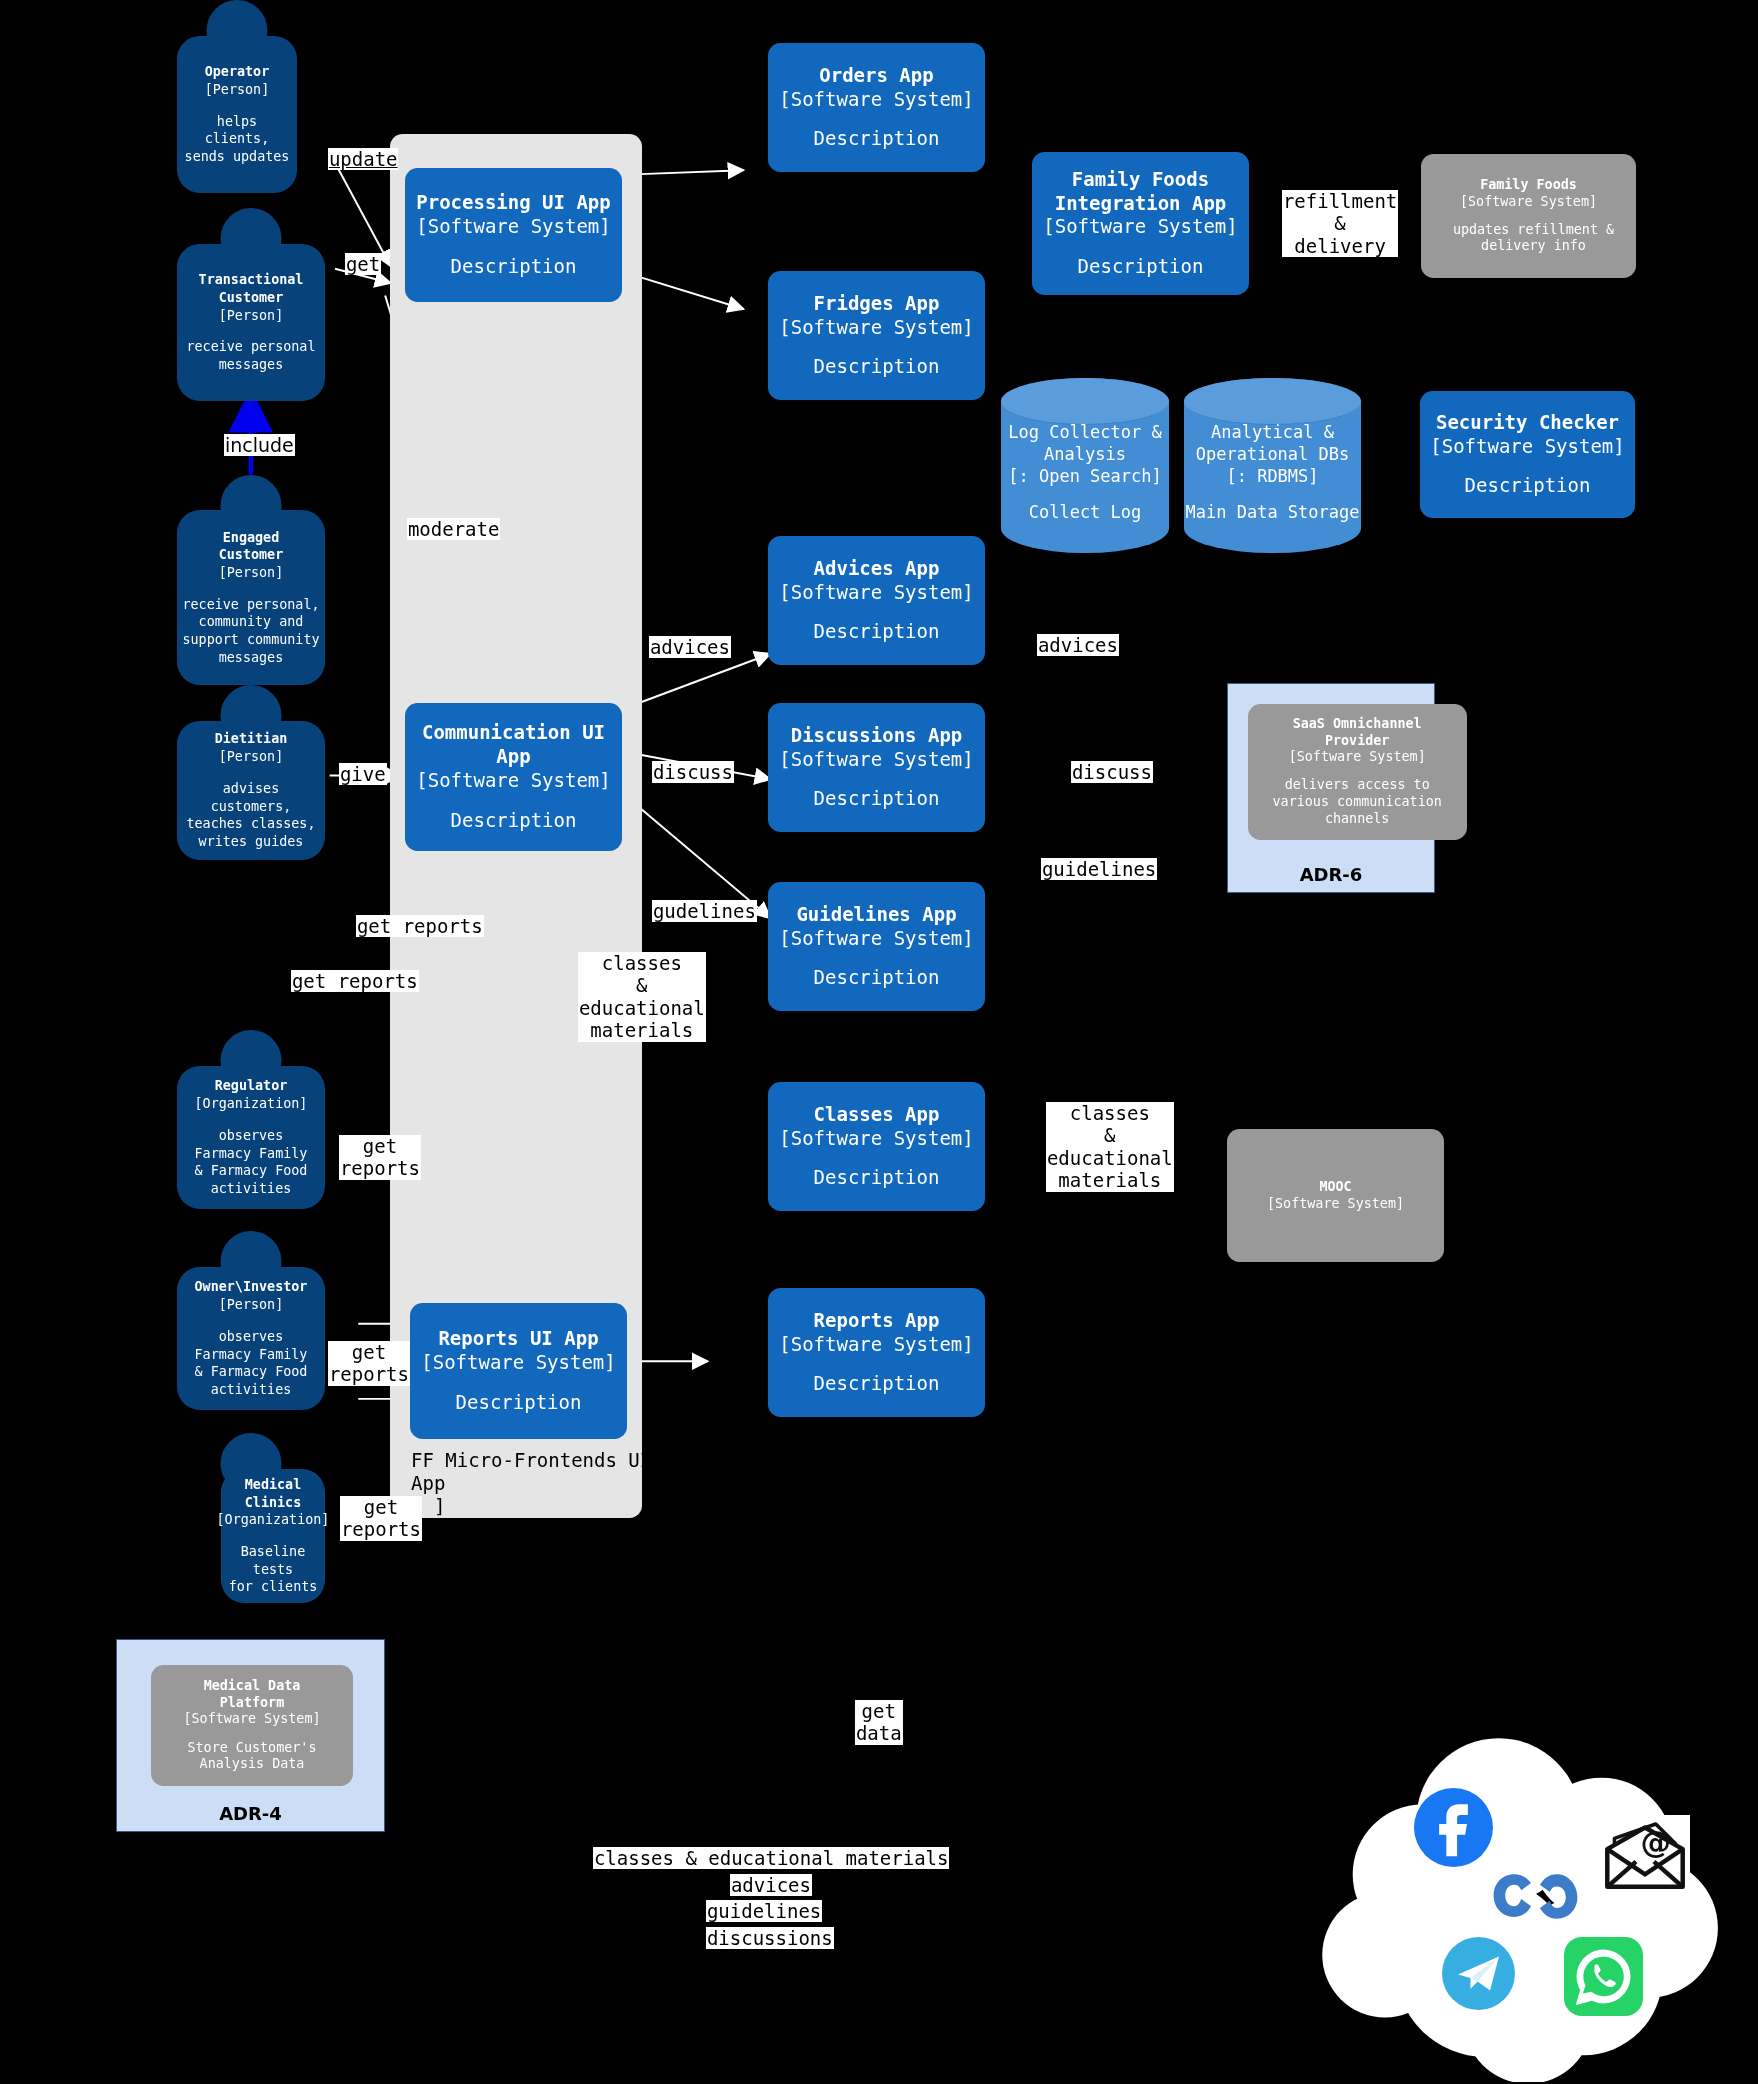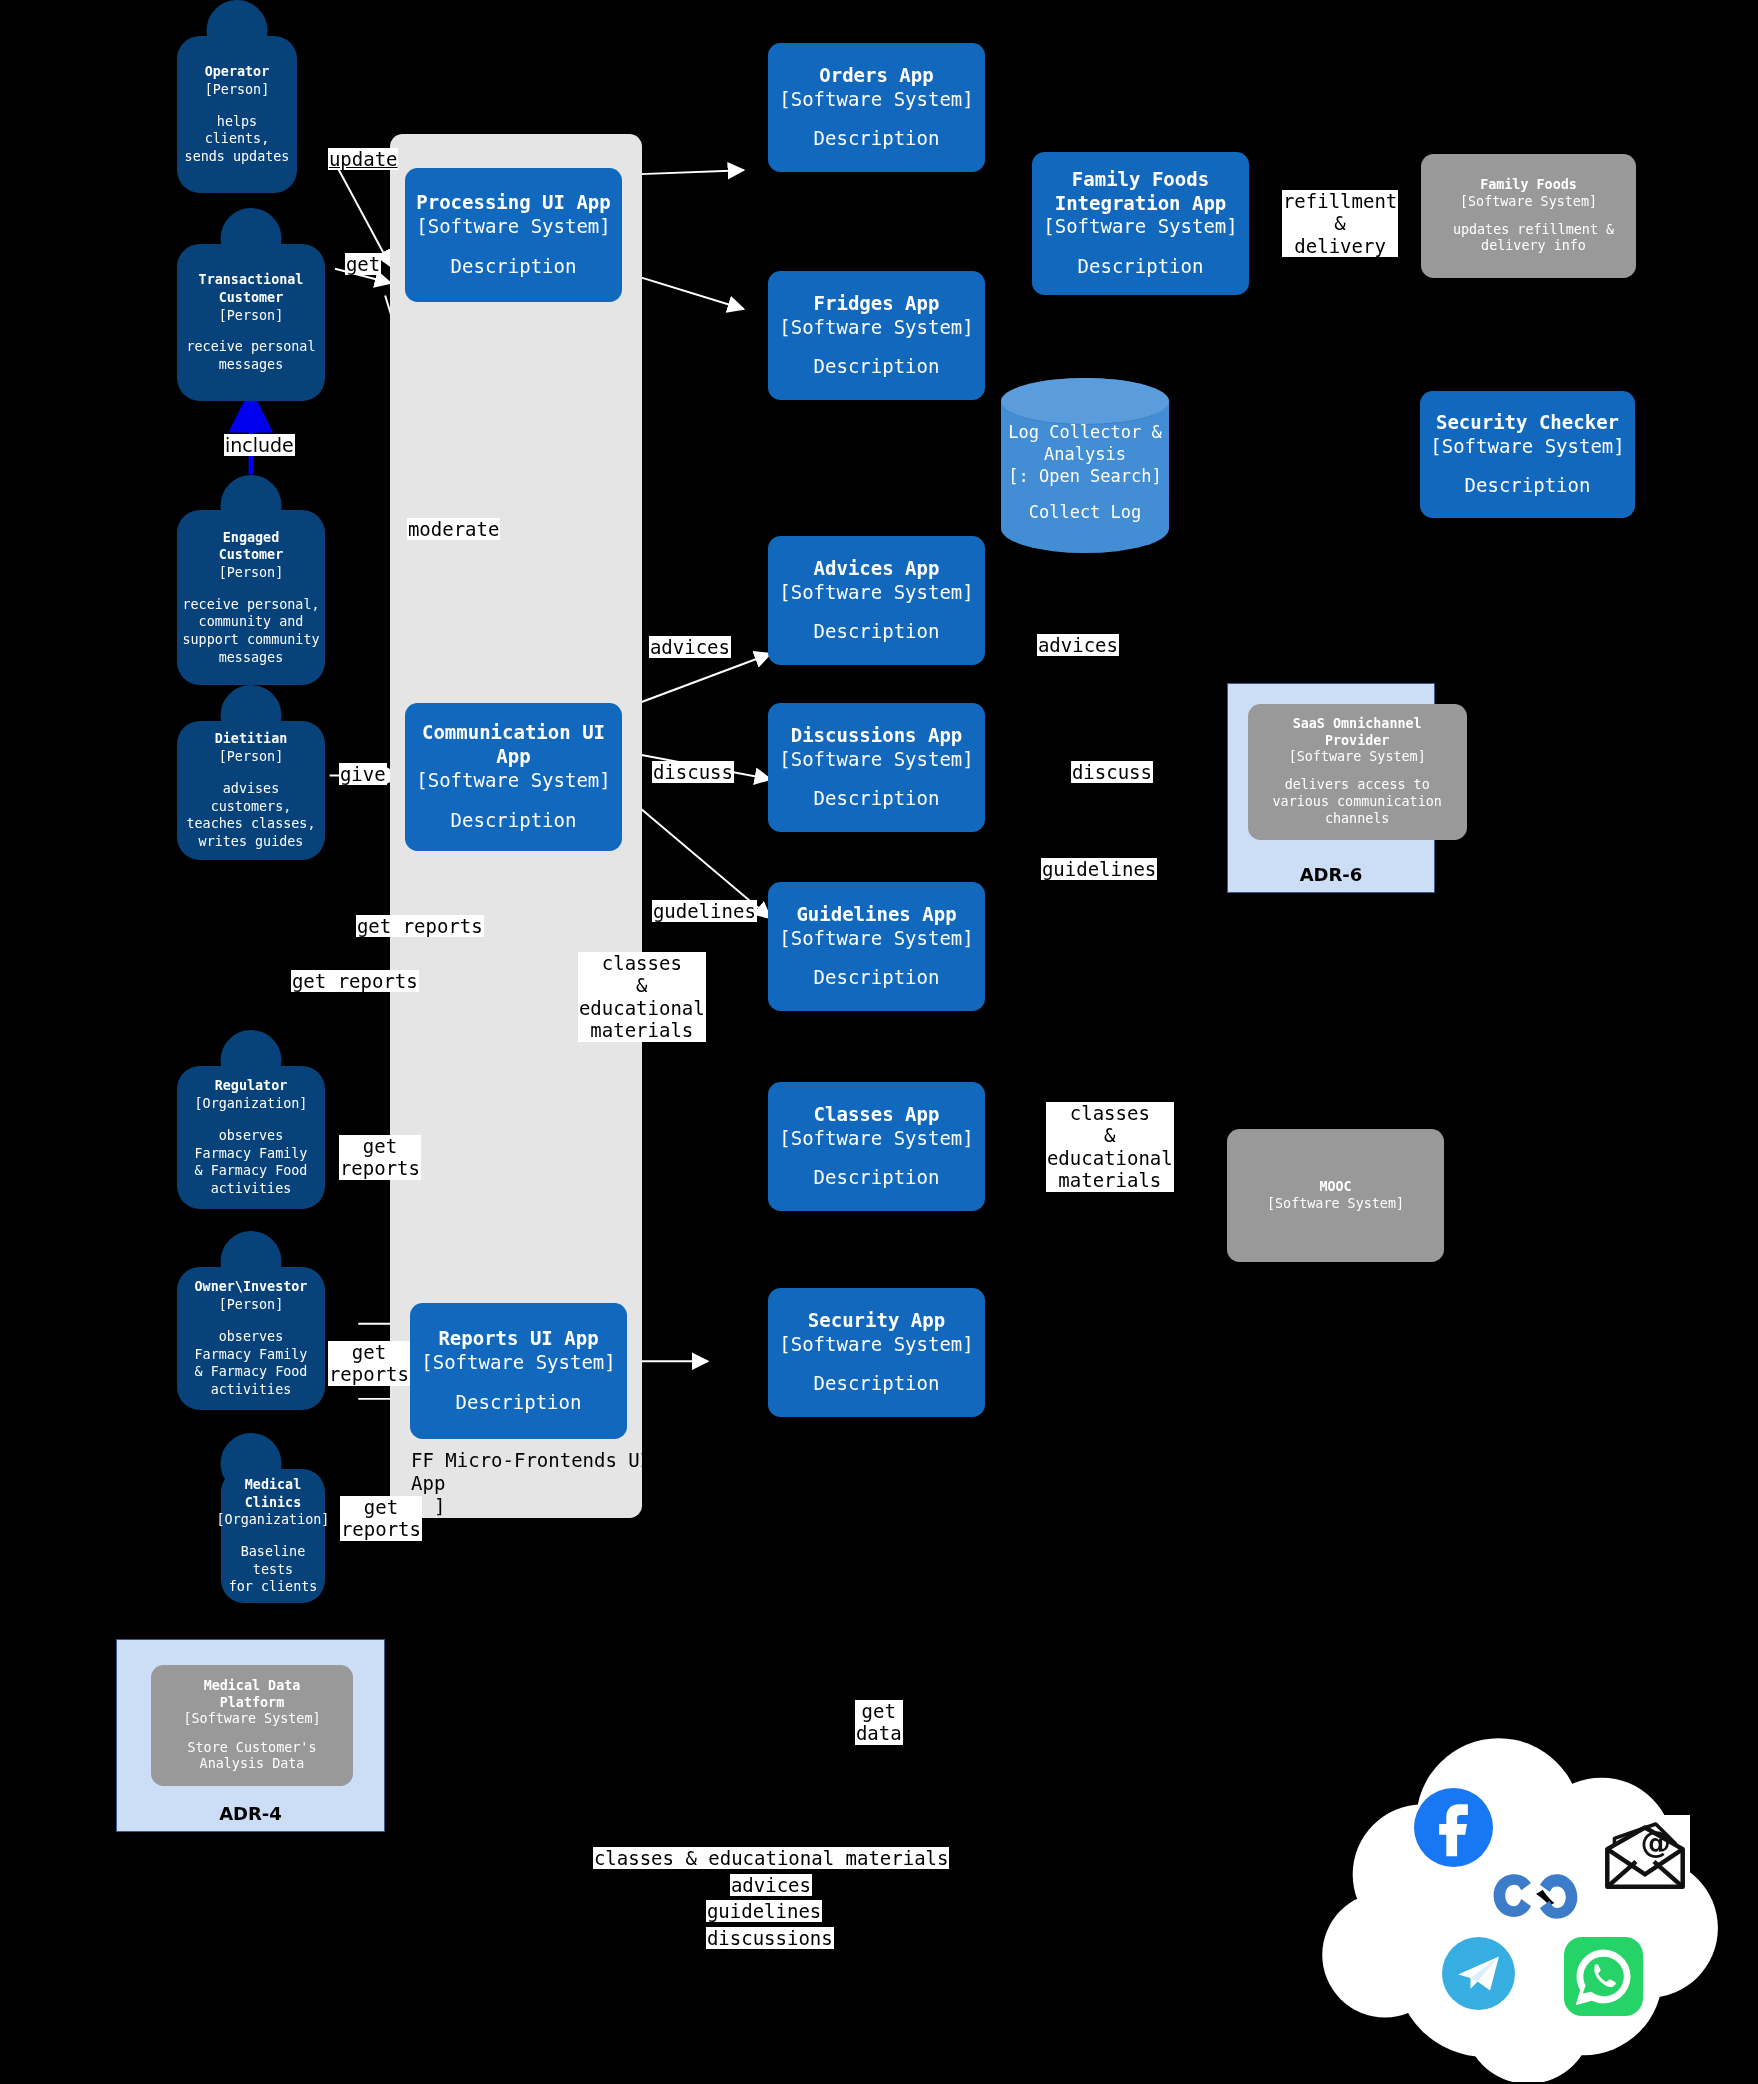--- a/index.html
+++ b/index.html
@@ -356,21 +356,21 @@
     <div class="desc">Description</div>
   </div>
 
   <div class="node sys" style="left:768px;top:1082px;width:217px;height:129px;">
     <div class="title">Classes App</div>
     <div class="meta">[Software System]</div>
     <div class="desc">Description</div>
   </div>
 
   <div class="node sys" style="left:768px;top:1288px;width:217px;height:129px;">
-    <div class="title">Security App</div>
+    <div class="title">Reports App</div>
     <div class="meta">[Software System]</div>
     <div class="desc">Description</div>
   </div>
 
   <div class="node sys" style="left:1032px;top:152px;width:217px;height:143px;">
     <div class="title" style="white-space:pre-line;">Family Foods
 Integration App</div>
     <div class="meta">[Software System]</div>
     <div class="desc">Description</div>
   </div>
@@ -395,20 +395,28 @@
 
   <div class="db" style="left:1001px;top:378px;width:168px;height:175px;">
     <div class="dbinner">
       <div style="white-space:pre-line;">Log Collector &amp;
 Analysis</div>
       <div>[: Open Search]</div>
     </div>
     <div class="dbdesc">Collect Log</div>
   </div>
 
+  <div class="db" style="left:1184px;top:378px;width:177px;height:175px;">
+    <div class="dbinner">
+      <div style="white-space:pre-line;">Analytical &amp;
+Operational DBs</div>
+      <div>[: RDBMS]</div>
+    </div>
+    <div class="dbdesc">Main Data Storage</div>
+  </div>
 
   <div class="adr" style="left:1227px;top:683px;width:208px;height:210px;">
     <div class="node ext" style="left:19.7px;top:19.7px;width:219px;height:136px;">
       <div class="title" style="white-space:pre-line;">SaaS Omnichannel
 Provider</div>
       <div class="meta">[Software System]</div>
       <div class="desc" style="white-space:pre-line;">delivers access to
 various communication
 channels</div>
     </div>

